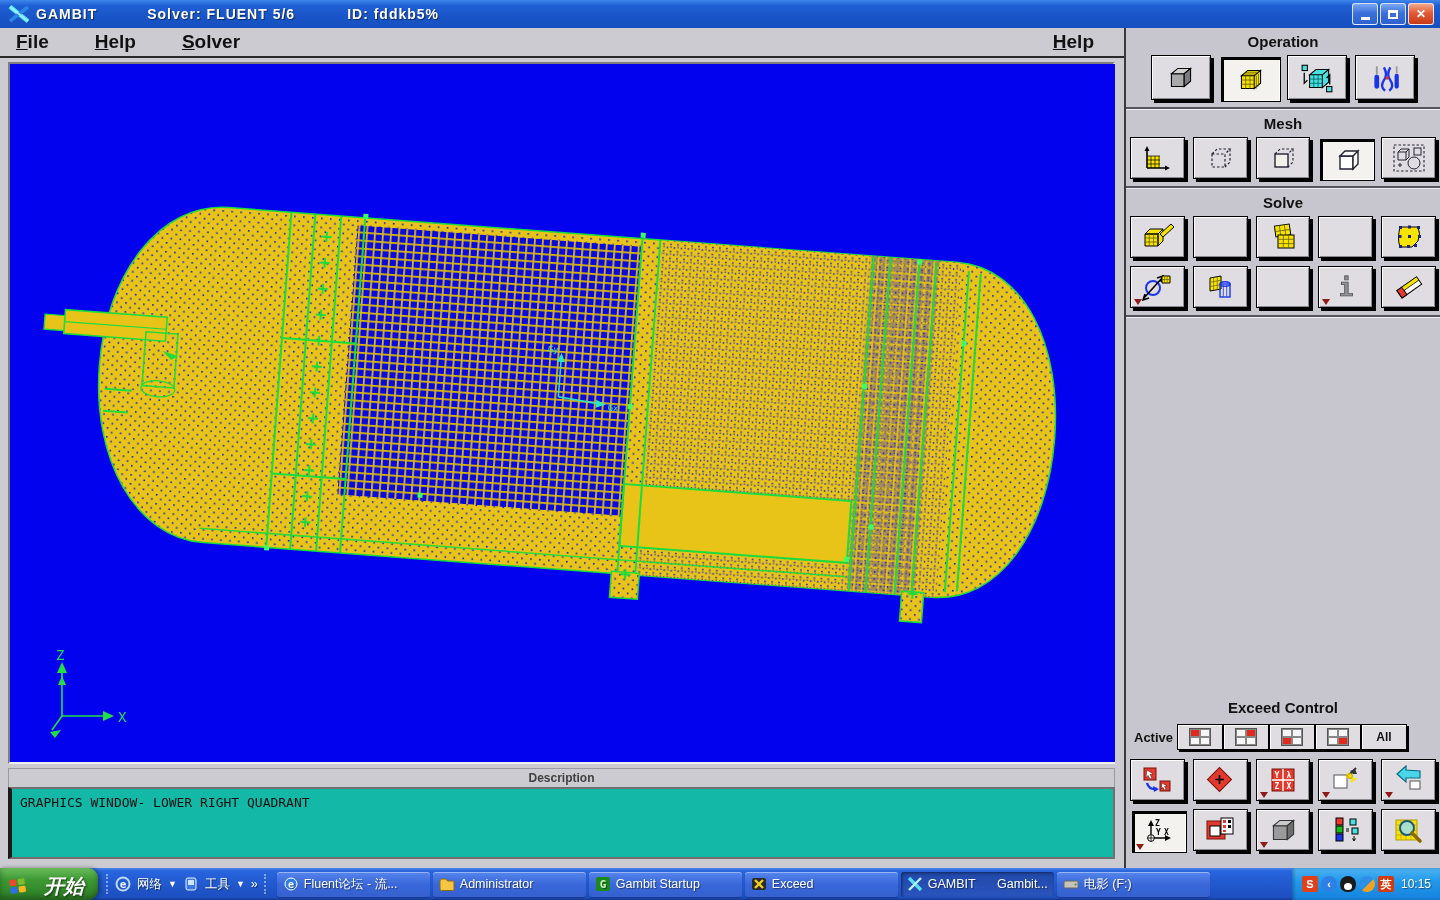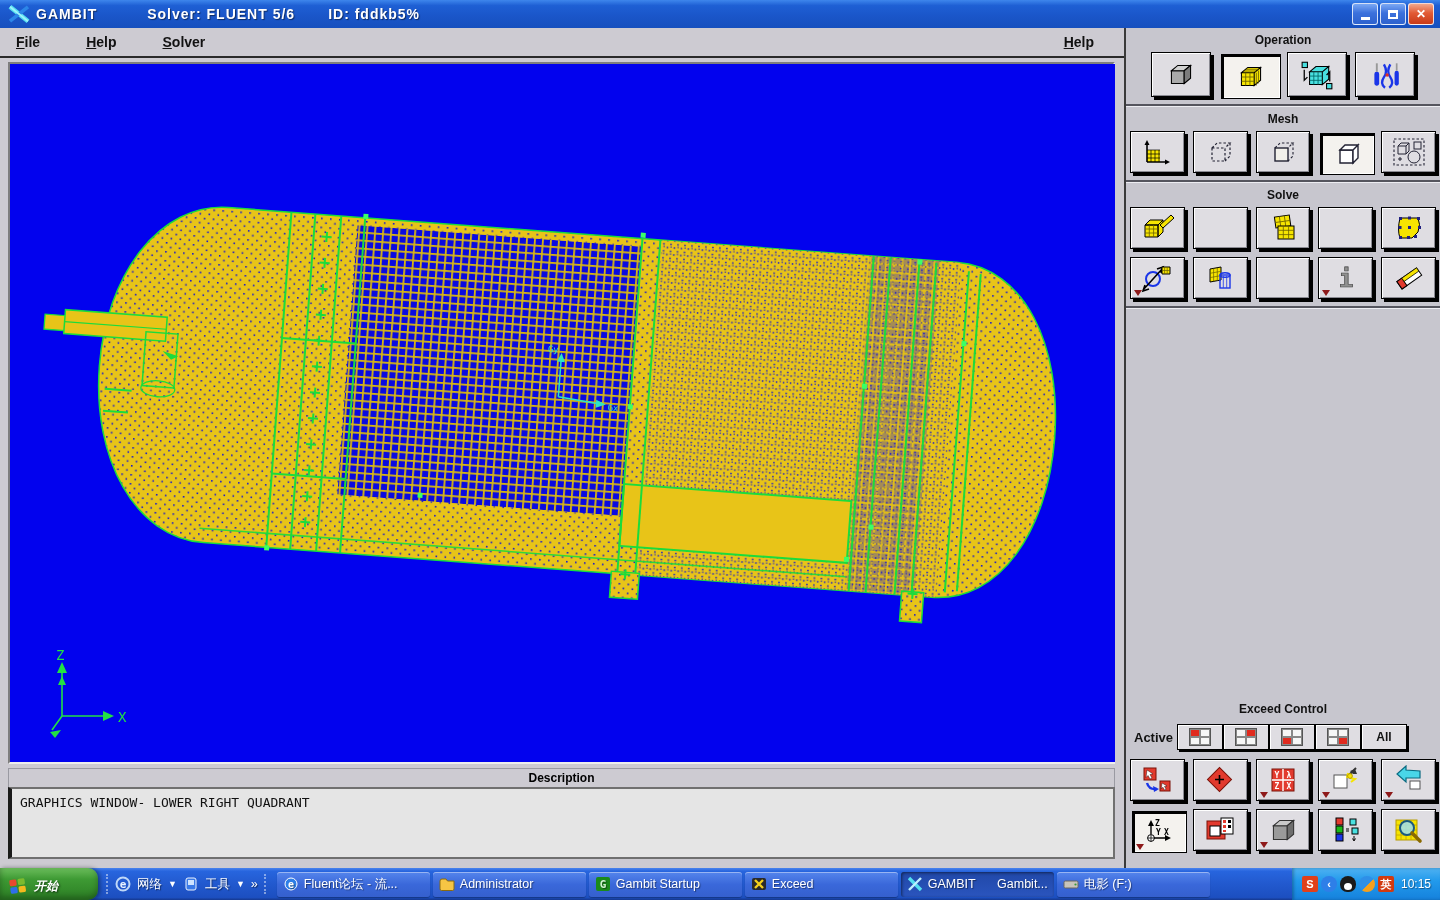--- a/index.html
+++ b/index.html
@@ -6,50 +6,50 @@
   html,body { width:1440px; height:900px; overflow:hidden; }
   body { font-family:"Liberation Sans", sans-serif; background:#000; }
   .screen { position:relative; width:1440px; height:900px; display:flex; flex-direction:column; }
 
   
   .titlebar { height:28px; display:flex; align-items:center; padding:0 6px 0 8px;
     background:linear-gradient(180deg,#3E86EC 0%,#1E5FD4 20%,#1A55C8 60%,#1650BE 100%); }
   .titlebar .logo { width:22px; height:18px; margin-right:6px; }
   .tb-text { color:#fff; font-weight:bold; font-size:14px; letter-spacing:1px; text-shadow:1px 1px 1px rgba(0,0,0,.5); }
   .tb-title { margin-right:50px; }
-  .tb-solver { margin-right:33px; }
+  .tb-solver { margin-right:52px; }
   .win-controls { margin-left:auto; display:flex; gap:2px; }
   .wc { width:26px; height:22px; border-radius:3px; border:1px solid rgba(255,255,255,.8);
     display:flex; align-items:center; justify-content:center; color:#fff; font-size:12px; font-weight:bold; }
   .wc-min,.wc-max { background:linear-gradient(180deg,#7AA8F4 0%,#3C71DC 45%,#2E62CE 100%); }
   .wc-close { background:linear-gradient(180deg,#F0A78C 0%,#E25B35 45%,#C83A18 100%); }
   .glyph-min { width:9px; height:3px; background:#fff; margin-top:9px; }
   .glyph-max { width:10px; height:9px; border:2px solid #fff; border-top-width:3px; }
 
   
   .main { flex:1; display:flex; min-height:0; }
   .left-col { width:1124px; background:#CDCBD2; display:flex; flex-direction:column; }
 
   .menubar { height:30px; display:flex; align-items:center; padding:0 16px; border-bottom:2px solid #2A2A2A; }
-  .menu-item { font-size:14px; font-weight:bold; color:#111; margin-right:46px; cursor:default; }
+  .menu-item { font-size:19px; font-weight:bold; color:#111; margin-right:46px; cursor:default; }
   .menu-item::first-letter { text-decoration:underline; }
   .menu-help { margin-left:auto; margin-right:14px; }
 
   .gfx-wrap { height:702px; margin:4px 9px 0 8px; border:2px solid; border-color:#7E7E7E #EDEDED #EDEDED #7E7E7E; }
   .graphics { width:1105px; height:698px; background:#0202EE; position:relative; overflow:hidden; }
 
   .desc { margin:4px 9px 0 8px; }
   .desc-header { height:19px; display:flex; align-items:center; justify-content:center;
-    font-size:12px; font-weight:bold; color:#000000; border:1px solid #9A9AA2; border-bottom:none; background:#CDCBD2; }
-  .desc-body { height:72px; background:#e5e5e5; border:2px solid #707070; border-left:4px solid #1A1A1A;
+    font-size:12px; font-weight:bold; color:#404040; border:1px solid #9A9AA2; border-bottom:none; background:#CDCBD2; }
+  .desc-body { height:72px; background:#14b8a6; border:2px solid #707070; border-left:4px solid #1A1A1A;
     font-family:"DejaVu Sans Mono", monospace; font-size:13px; color:#111; padding:6px 8px; }
 
   
   .right-panel { width:316px; background:#C7C6CE; border-left:2px solid #3A3A3A; display:flex; flex-direction:column; }
-  .sect-title { text-align:center; font-size:12px; font-weight:bold; color:#111; padding:5px 0 4px; }
+  .sect-title { text-align:center; font-size:15px; font-weight:bold; color:#111; padding:5px 0 4px; }
   .btn-row { display:flex; justify-content:center; gap:8px; padding:1px 4px 7px; }
   .divider { border-top:2px solid #55555E; border-bottom:1px solid #EDEDF2; }
   .mbtn { width:56px; height:42px; background:#DFDDE2; position:relative;
     border:1px solid #000; box-shadow:inset 1px 1px 0 #FFF, inset -1px -1px 0 #8A8A92, 3px 3px 0 #000;
     display:flex; align-items:center; justify-content:center; }
   .op .mbtn { width:60px; height:45px; }
   .mbtn.active { background:#F4F2EE; box-shadow:inset 2px 2px 0 #000, inset -1px -1px 0 #fff; transform:translate(2px,2px); }
   .mbtn.blank { }
   .tri { position:absolute; left:3px; bottom:2px; width:0; height:0;
     border-left:4px solid transparent; border-right:4px solid transparent; border-top:6px solid #8E1A1A; }
@@ -61,24 +61,24 @@
     box-shadow:inset 1px 1px 0 #FFF, 2px 2px 0 #000; display:flex; align-items:center; justify-content:center;
     font-size:12px; font-weight:bold; color:#111; }
   .qgrid { width:22px; height:18px; display:grid; grid-template-columns:1fr 1fr; grid-template-rows:1fr 1fr;
     border:1px solid #555; background:#fff; }
   .qc { border:1px solid #888; background:#F6F6F6; }
   .qc.red { background:#E02A1E; }
 
   
   .taskbar { height:32px; display:flex; align-items:stretch;
     background:linear-gradient(180deg,#4A83EE 0%,#2765DE 10%,#2259CE 50%,#1C4FC0 92%,#15388F 100%); }
-  .start-btn { width:98px; display:flex; align-items:center; gap:6px; padding:4px 14px 0 8px;
+  .start-btn { width:98px; display:flex; align-items:center; gap:16px; padding:4px 14px 0 8px;
     background:linear-gradient(180deg,#6CBE5C 0%,#3E9A34 35%,#2E8226 90%);
     border-radius:0 10px 10px 0; box-shadow:inset 0 -3px 6px rgba(0,0,0,.3), 2px 0 4px rgba(0,0,0,.4);
-    color:#fff; font-size:12px; font-weight:bold; font-style:italic; text-shadow:1px 1px 2px rgba(0,0,0,.6); }
+    color:#fff; font-size:20px; font-weight:bold; font-style:italic; text-shadow:1px 1px 2px rgba(0,0,0,.6); }
   .qlaunch { display:flex; align-items:center; gap:6px; padding:0 8px; color:#fff; font-size:12.5px; }
   .qsep { width:3px; height:20px; border-left:2px dotted rgba(255,255,255,.45); }
   .caret { font-size:9px; color:#fff; }
   .ql-label { text-shadow:1px 1px 1px rgba(0,0,0,.5); }
   .tasks { display:flex; align-items:center; gap:3px; padding:3px 2px; flex:1; min-width:0; }
   .task-btn { width:153px; height:25px; display:flex; align-items:center; gap:5px; padding:0 6px;
     border-radius:3px; background:linear-gradient(180deg,#5585EC 0%,#3A68DA 50%,#3560CE 100%);
     box-shadow:inset 0 1px 0 rgba(255,255,255,.4), 0 1px 1px rgba(0,0,0,.3);
     color:#fff; font-size:12.5px; white-space:nowrap; overflow:hidden; text-shadow:1px 1px 1px rgba(0,0,0,.45); }
   .task-btn.pressed { background:linear-gradient(180deg,#2148A8 0%,#2A55BE 100%); box-shadow:inset 1px 1px 3px rgba(0,0,0,.5); }

